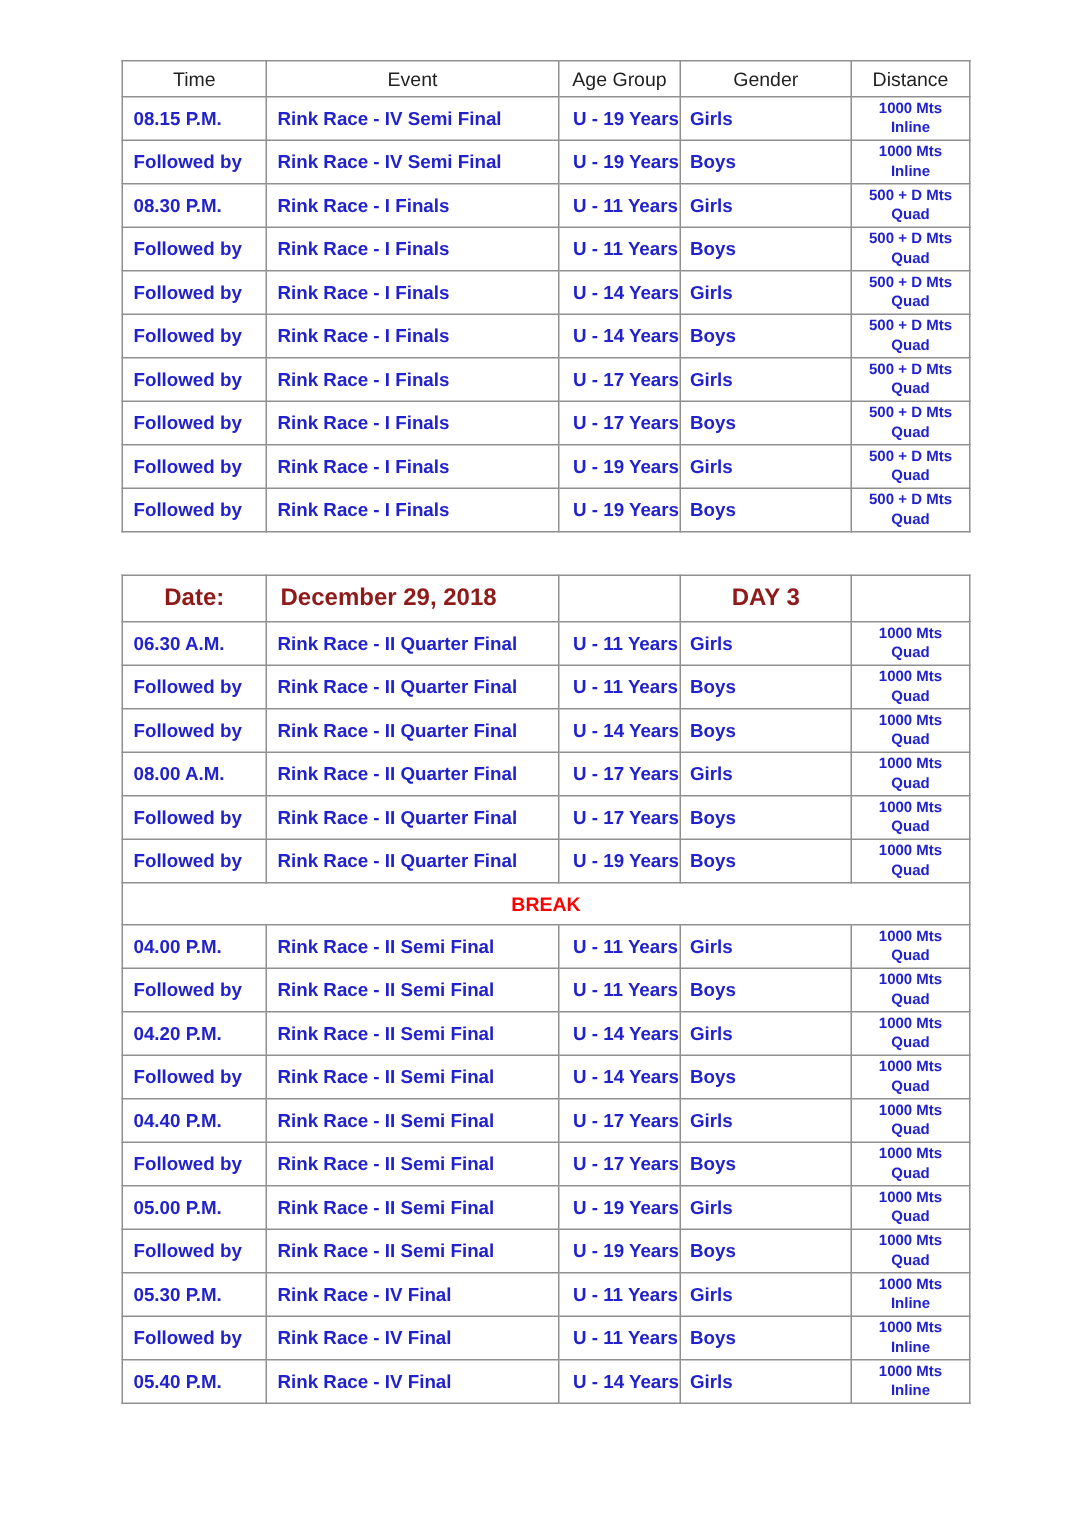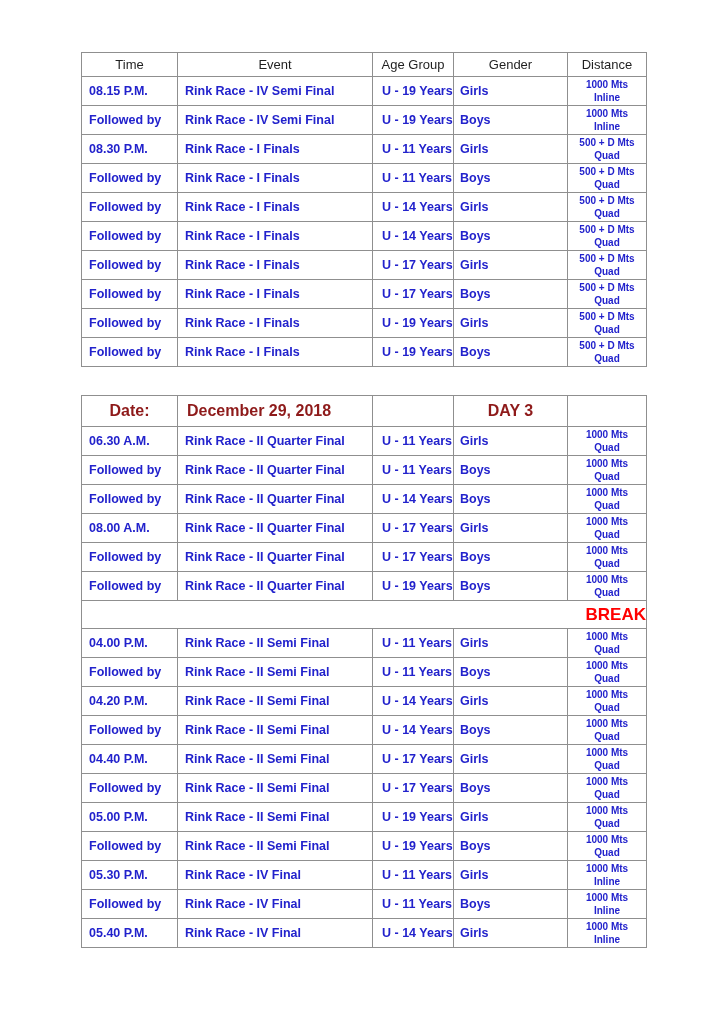--- a/index.html
+++ b/index.html
@@ -3,21 +3,21 @@
 <meta charset="utf-8">
 <style>
   :root{
     --blue:#2222cc; --ink:#1f1f1f; --maroon:#8e1a1a; --break:#ff0000; --border:#8f8f8f;
   }
   html,body{margin:0;padding:0;background:#ffffff;}
   body{
     width:724px;height:1024px;position:relative;overflow:hidden;
     font-family:"Liberation Sans", sans-serif;
   }
-  .page{position:absolute;left:81px;top:52px;}
+  .page{position:absolute;left:81px;top:40px;}
   table.schedule{border-collapse:collapse;table-layout:fixed;width:565px;background:#fff;}
   table.schedule td, table.schedule th{
     border:1px solid var(--border);
     overflow:hidden;vertical-align:middle;box-sizing:border-box;
   }
   th{
     font-weight:normal;font-size:13px;color:var(--ink);
     height:24px;text-align:center;padding:0;
   }
   td{
@@ -26,21 +26,21 @@
   }
   td.c2{padding-left:9px;}
   td.c3{padding-left:6px;}
   td.c4{padding:0;text-align:center;font-size:10px;line-height:13px;white-space:pre-line;}
   table.day3{margin-top:28px;}
   tr.date-row td{color:var(--maroon);font-size:16px;height:31px;}
   td.date-label{text-align:center;padding:0;}
   td.date-value{padding-left:9px;}
   td.day-label{text-align:center;padding:0;font-size:17px;margin-top:32px;}
   tr.break-row td{
-    color:var(--break);text-align:right;font-size:17px;height:28px;padding:0;
+    color:var(--break);text-align:center;font-size:13px;height:28px;padding:0;
   }
 </style>
 </head>
 <body>
 
 <div class="page">
 
   <table class="schedule">
     <colgroup>
       <col style="width:96px">

